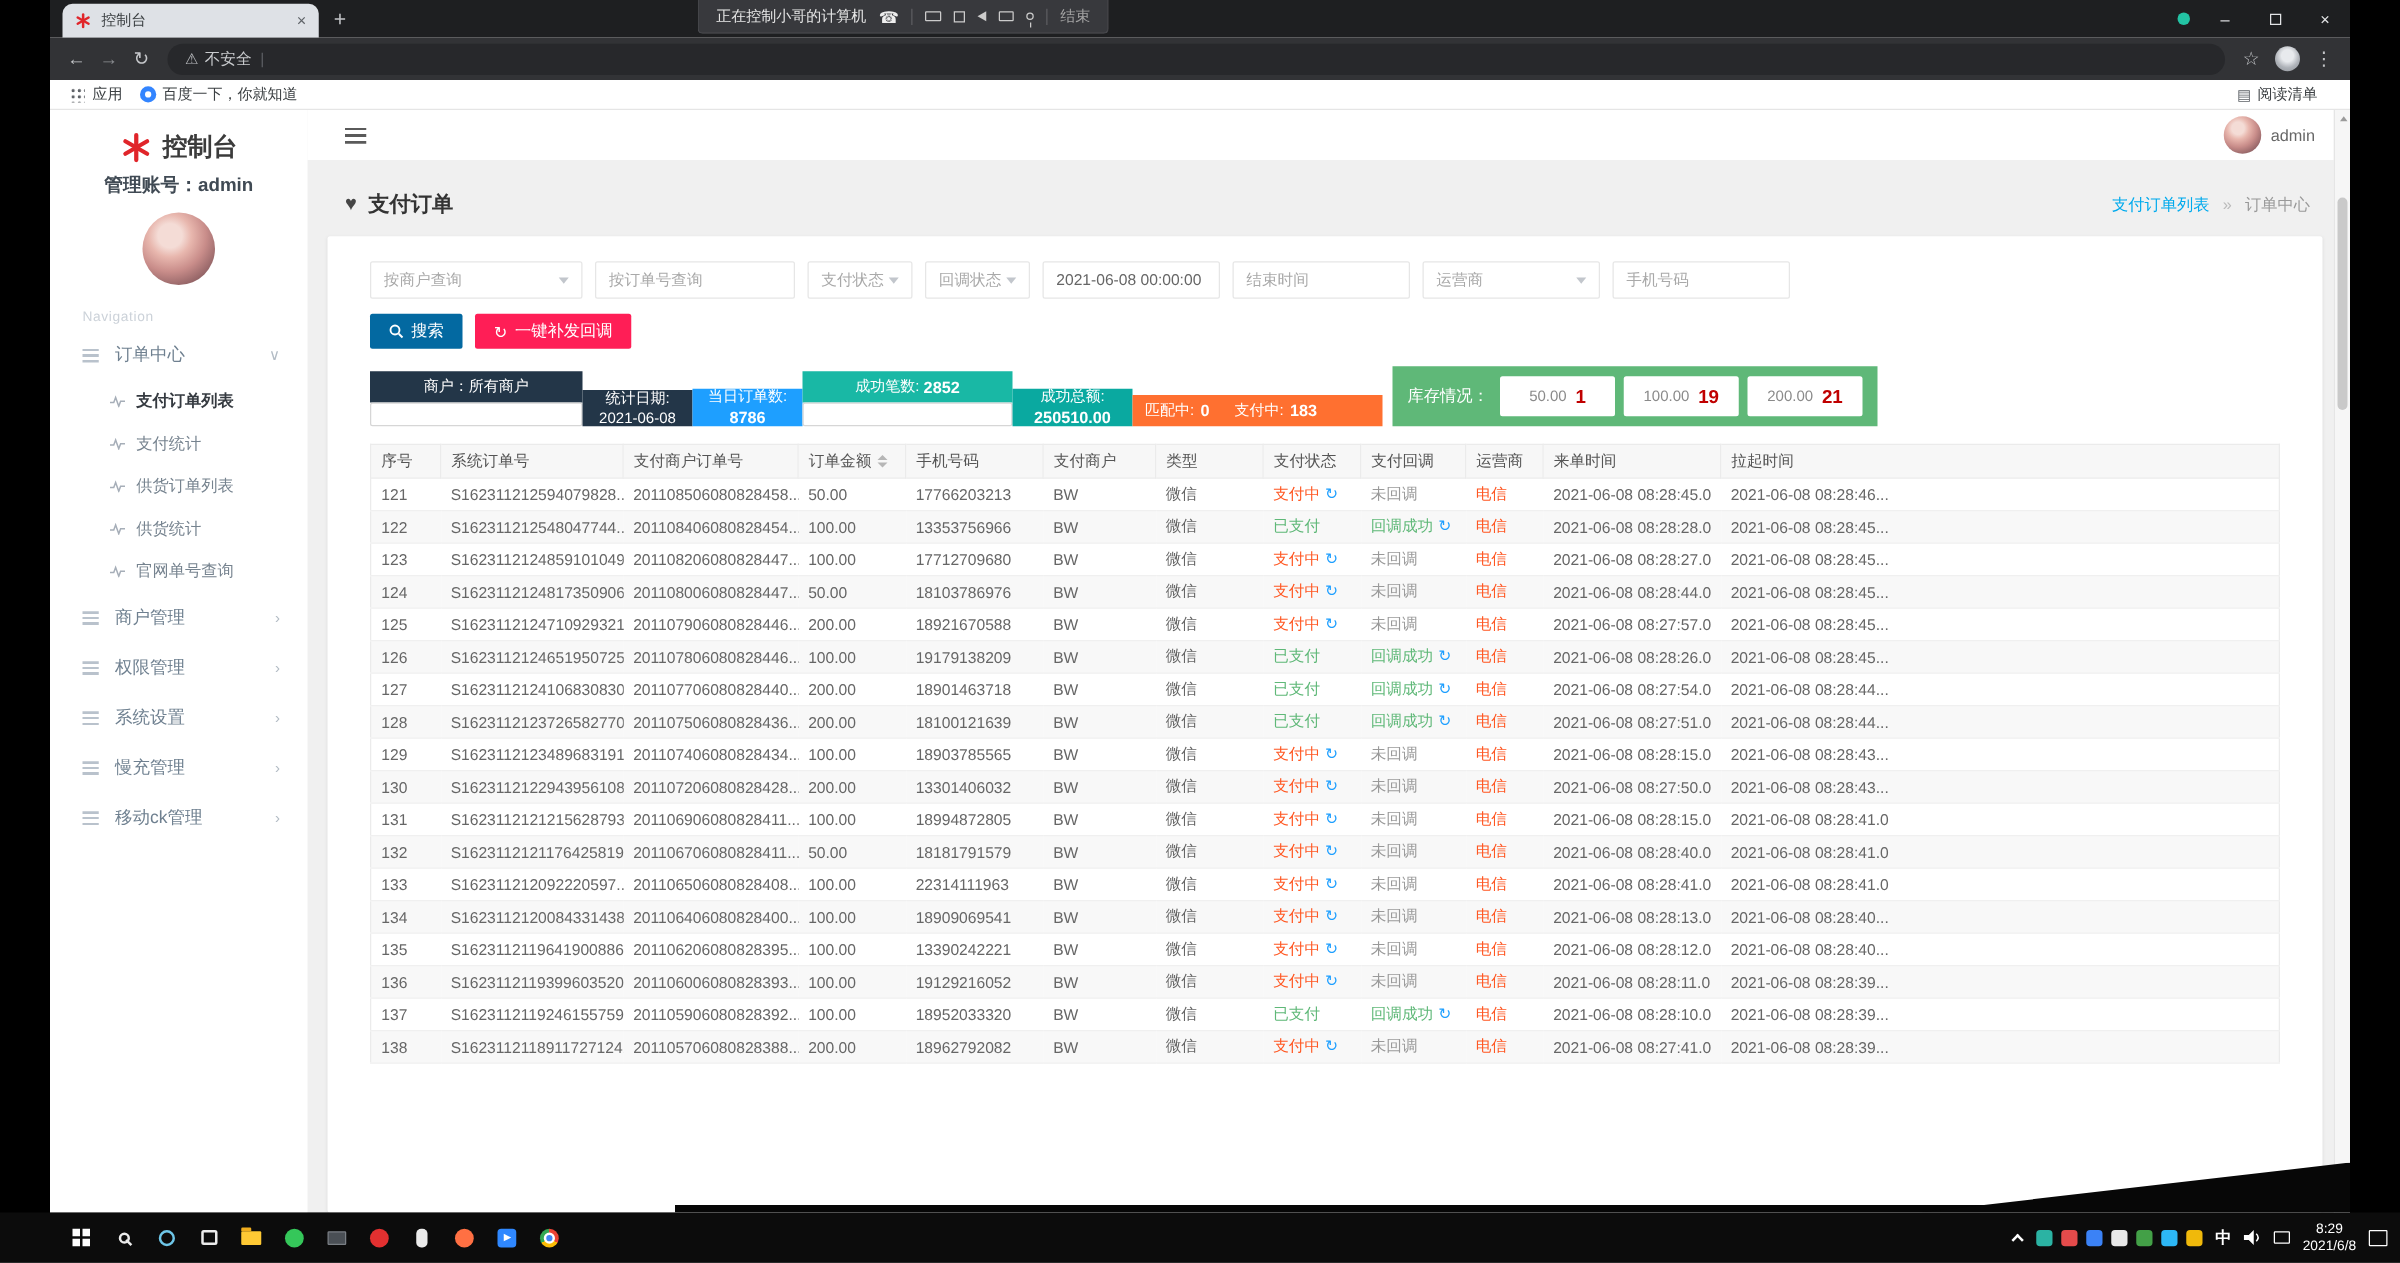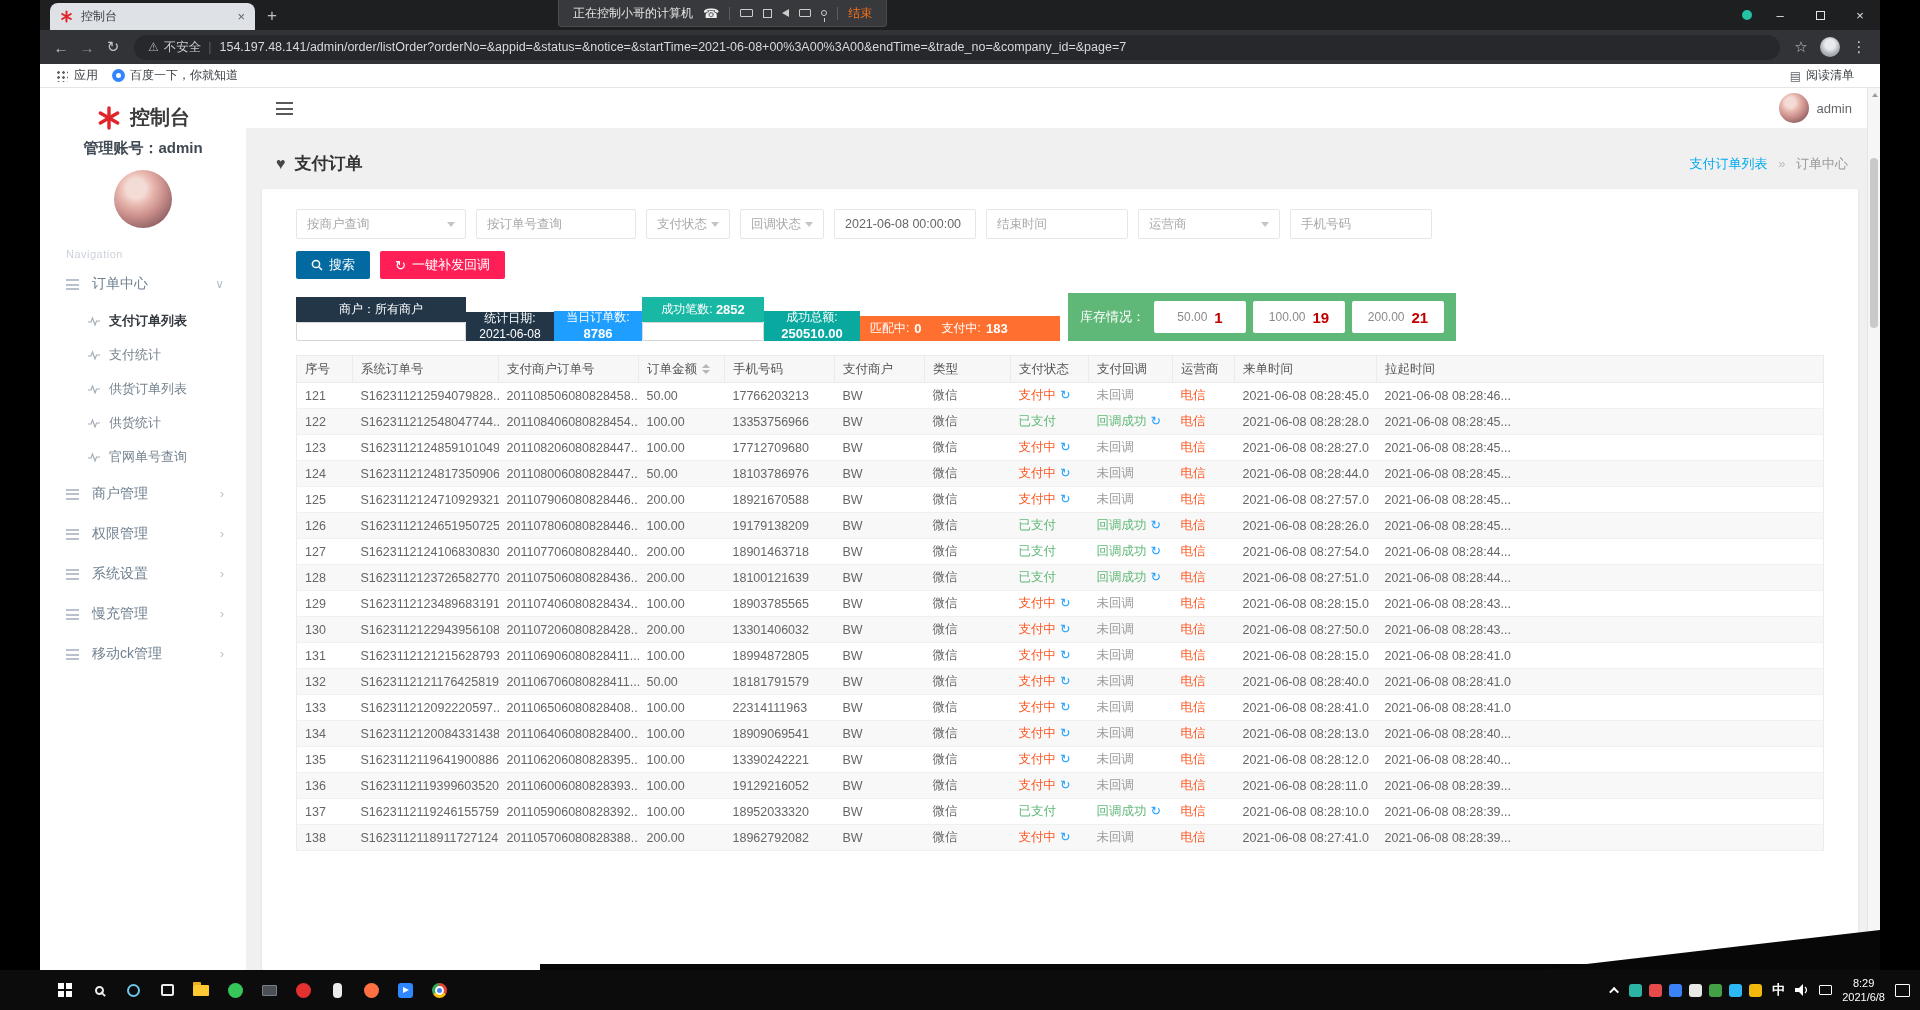--- a/index.html
+++ b/index.html
@@ -41,21 +41,21 @@
   .remote{position:absolute;left:558px;top:0;height:27px;background:#38393d;border:1px solid #4a4b4f;border-top:none;border-radius:0 0 4px 4px;display:flex;align-items:center;gap:10px;padding:6px 14px;z-index:60;color:#e6e6e6;font-size:12px;}
   .rb-div{width:1px;height:13px;background:#5c5d61;}
   .rbi{display:inline-block;position:relative;}
   .rbi.phone-icon{font-size:13px;color:#eee;line-height:1;}
   .rbi.keyboard-icon{width:13px;height:8px;border:1px solid #ccc;border-radius:1px;}
   .rbi.fullscreen-icon{width:9px;height:9px;border:1px solid #ccc;}
   .rbi.speaker-icon{width:0;height:0;border-top:4px solid transparent;border-bottom:4px solid transparent;border-right:7px solid #ccc;}
   .rbi.monitor-icon{width:12px;height:8px;border:1px solid #ccc;border-radius:1px;}
   .rbi.pin-icon{width:6px;height:6px;border:1px solid #ccc;border-radius:50%;}
   .rbi.pin-icon::after{content:'';position:absolute;left:2px;top:7px;width:1px;height:4px;background:#ccc;}
-  .rb-end{color:#f97316;cursor:pointer;white-space:nowrap;}
+  .rb-end{color:#a3a3a3;cursor:pointer;white-space:nowrap;}
 
   
   .viewport{flex:1;display:flex;position:relative;background:#f0f0f0;overflow:hidden;min-height:0;}
   .sidebar{width:206px;background:#fff;flex:none;overflow:hidden;}
   .logo-row{display:flex;align-items:center;justify-content:center;gap:8px;padding-top:16px;}
   .logo-text{font-size:20px;font-weight:bold;color:#3b3b3b;}
   .account{text-align:center;font-size:15px;color:#404a54;font-weight:bold;margin-top:8px;}
   .avatar-big{width:58px;height:58px;border-radius:50%;margin:12px auto 0;background:radial-gradient(circle at 38% 32%,#f4dcd6 0 18%,#e8b7ae 32%,#c98d8a 54%,#8d5f62 80%,#6e474e 100%);}
   .nav-label{margin:20px 0 4px 26px;font-size:11px;color:#ccd2d9;letter-spacing:.5px;}
   .nav-top{height:40px;display:flex;align-items:center;padding:0 22px 0 26px;color:#6f8090;font-size:14px;cursor:pointer;}
@@ -102,21 +102,21 @@
   .st.blue{background:#1E9FFF;}
   .st.teal{background:#19b8a5;}
   .st.teal2{background:#0aa9a0;}
   .st.orange{background:#ff7030;height:21px;justify-content:flex-start;gap:5px;padding:0 10px;white-space:nowrap;}
   .st.two{flex-direction:column;gap:3px;text-align:center;line-height:1.1;}
   .b{font-weight:bold;font-size:13px;}
   .st-col{display:flex;flex-direction:column;justify-content:space-between;}
   .st-col .st{height:25px;white-space:nowrap;}
   .st-col.end{justify-content:flex-end;}
   .st-input{height:19px;border:1px solid #d6d6d6;border-radius:2px;outline:none;padding:0 6px;font-size:12px;width:100%;font-family:inherit;}
-  .w170{width:170px;flex:none;} .w88{width:88px;flex:none;} .w150{width:122px;flex:none;} .w96{width:96px;flex:none;} .w200{width:200px;flex:none;}
+  .w170{width:170px;flex:none;} .w88{width:88px;flex:none;} .w150{width:168px;flex:none;} .w96{width:96px;flex:none;} .w200{width:200px;flex:none;}
   .inv{margin-left:8px;background:#5FB878;display:flex;align-items:center;gap:9px;padding:0 12px;height:48px;color:#fff;flex:none;}
   .inv-label{font-size:13px;font-weight:normal;white-space:nowrap;}
   .inv-boxes{display:inline-flex;gap:7px;}
   .inv-box{background:#fff;height:32px;min-width:92px;display:inline-flex;align-items:center;justify-content:center;gap:7px;border-radius:2px;padding:0 10px;}
   .denom{color:#8a8a8a;font-size:12px;}
   .cnt{color:#c00000;font-weight:bold;font-size:15px;}
 
   table.orders{width:100%;border-collapse:collapse;table-layout:fixed;margin-top:14px;font-size:12.5px;color:#666;border:1px solid #ebebeb;}
   table.orders th{background:#f7f7f7;color:#555;font-weight:normal;border:1px solid #ebebeb;height:27px;}
   table.orders th,table.orders td{padding:4px 8px;text-align:left;white-space:nowrap;overflow:hidden;}
@@ -200,21 +200,20 @@
     </div>
 
     <div class="urlbar">
       <span class="navic">←</span>
       <span class="navic fwd">→</span>
       <span class="navic">↻</span>
       <div class="omnibox">
         <span class="warn">⚠</span>
         <span class="sec">不安全</span>
         <span class="sep">|</span>
-        <span class="url">154.197.48.141/admin/order/listOrder?orderNo=&amp;appid=&amp;status=&amp;notice=&amp;startTime=2021-06-08+00%3A00%3A00&amp;endTime=&amp;trade_no=&amp;company_id=&amp;page=7</span>
       </div>
       <span class="navic">☆</span>
       <span class="uavatar"></span>
       <span class="navic">⋮</span>
     </div>
 
     <div class="bookmarks">
       <span class="apps-grid"></span>
       <span class="bk-label">应用</span>
       <span class="baidu-dot"></span>

